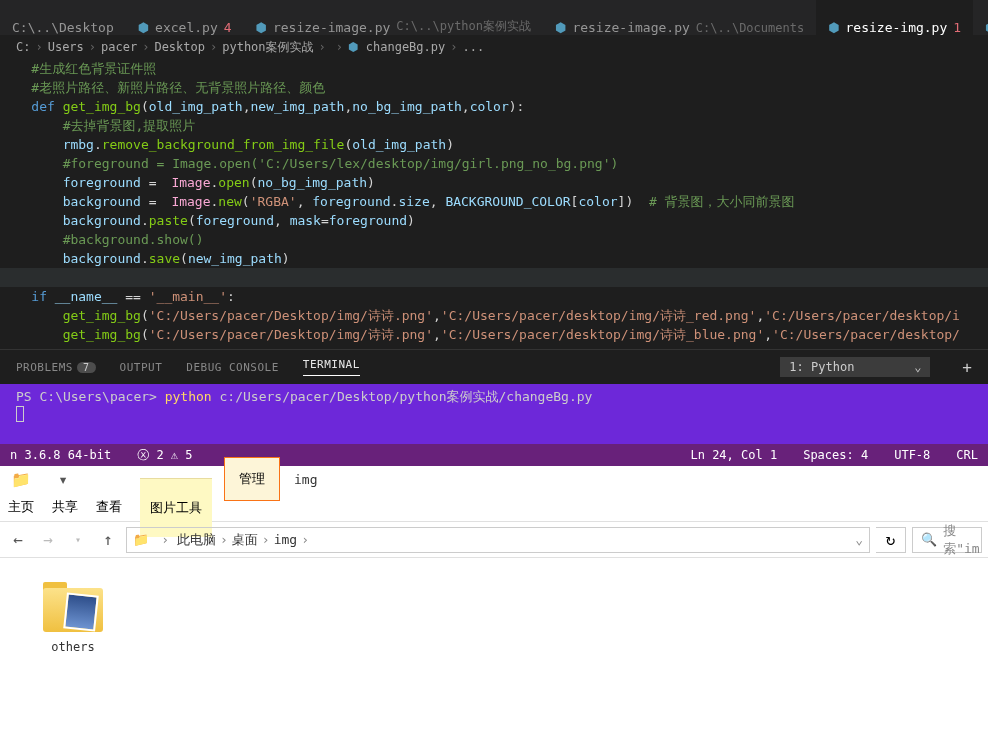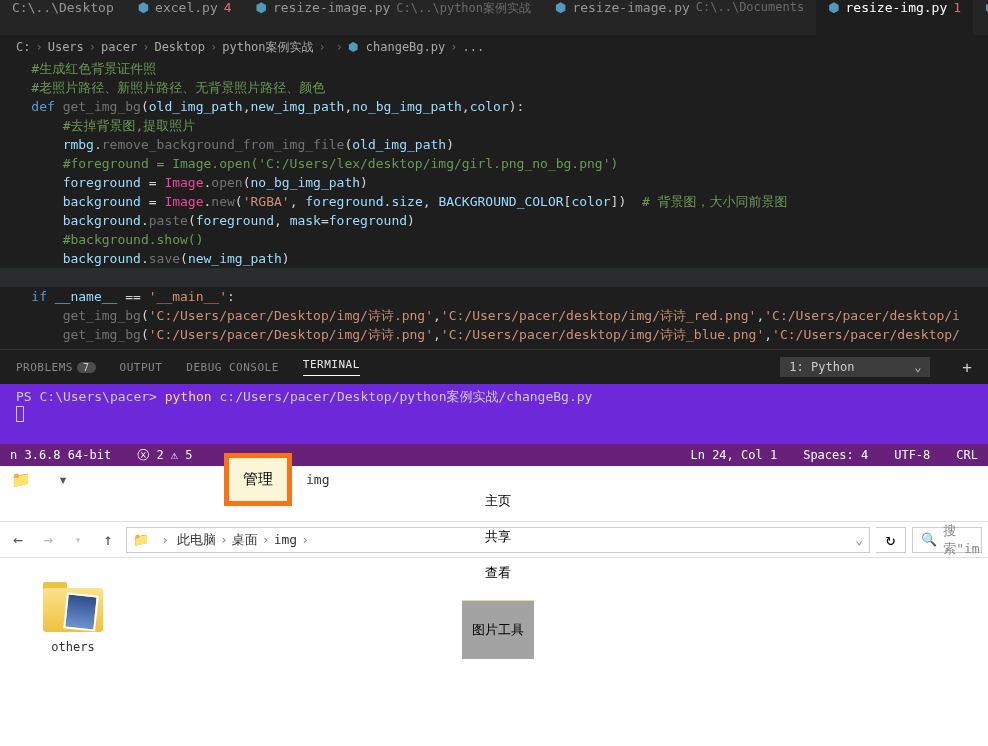--- a/index.html
+++ b/index.html
@@ -1,40 +1,40 @@
 <!DOCTYPE html>
 <html><head>
 <meta charset="utf-8">
 <style>
 * { margin: 0; padding: 0; box-sizing: border-box; font-family: Consolas, "Microsoft YaHei", monospace; }
 body { width: 988px; height: 746px; overflow: hidden; background: #1e1e1e; }
 
 .tabs { display: flex; background: #252526; height: 35px; font-size: 13px; }
-.tab { display: flex; align-items: flex-start; padding: 0 12px; color: #969696; white-space: nowrap; cursor: pointer; }
+.tab { display: flex; align-items: flex-end; padding: 0 12px; color: #969696; white-space: nowrap; cursor: pointer; }
 .tab.active { background: #1e1e1e; color: #fff; }
 .tab .icon-py { color: #519aba; margin-right: 6px; font-style: normal; }
 .tab .badge { margin-left: 6px; background: transparent; }
 .tab .dim { color: #6a6a6a; margin-left: 6px; font-size: 12px; }
 
 .breadcrumb { display: flex; align-items: center; padding: 4px 16px; background: #1e1e1e; color: #a9a9a9; font-size: 12px; height: 24px; }
 .breadcrumb .sep { margin: 0 5px; color: #666; }
 
 .editor { display: flex; background: #1e1e1e; font-size: 13px; height: 290px; overflow: hidden; }
 .gutter { width: 56px; text-align: right; color: #858585; padding-right: 16px; user-select: none; }
 .gutter div { height: 19px; line-height: 19px; }
 .code { flex: 1; color: #d4d4d4; white-space: pre; }
 .code-line { height: 19px; line-height: 19px; }
 .code-line.hl { background: #2a2d2e; }
 
 .c-comment { color: #6A9955; }
 .c-kw { color: #569cd6; }
-.c-fn { color: #737373; }
+.c-fn { color: #84cc16; }
 .c-var { color: #9cdcfe; }
 .c-str { color: #ce9178; }
-.c-cls { color: #ec4899; }
+.c-cls { color: #f9a8d4; margin-left: 7px; }
 
 .panel-tabs { display: flex; align-items: center; background: #1e1e1e; border-top: 1px solid #333; height: 35px; padding: 0 16px; font-size: 11px; color: #888; gap: 24px; }
 .panel-tabs .ptab { cursor: pointer; letter-spacing: 0.5px; }
 .panel-tabs .ptab.active { color: #e7e7e7; border-bottom: 1px solid #fff; padding-bottom: 4px; }
 .panel-tabs .count { display: inline-block; background: #4d4d4d; border-radius: 10px; padding: 0 6px; margin-left: 4px; color: #ccc; font-size: 10px; }
 .panel-tabs .spacer { flex: 1; }
 .panel-tabs .term-select { background: #3c3c3c; color: #ccc; border: 1px solid #3c3c3c; padding: 2px 8px; font-size: 12px; width: 150px; display: flex; justify-content: space-between; align-items: center; }
 
 .terminal { background: #6d28d9; color: #ccc; font-size: 13px; padding: 4px 16px 16px; height: 60px; }
 .terminal .ps { color: #ccc; }
@@ -43,24 +43,24 @@
 
 .statusbar { display: flex; align-items: center; background: #68217a; color: #fff; height: 22px; font-size: 12px; padding: 0 10px; gap: 26px; }
 .statusbar .spacer { flex: 1; }
 .statusbar .item { white-space: nowrap; }
 
 .explorer { background: #fff; height: 280px; display: flex; flex-direction: column; }
 .exp-top { display: flex; height: 56px; border-bottom: 1px solid #e0e0e0; }
 .exp-top-left { display: flex; flex-direction: column; }
 .exp-row1 { display: flex; align-items: center; height: 26px; background: #fff; }
 .exp-row1 .qat { width: 42px; text-align: center; color: #555; }
-.exp-row1 .contextual { background: #fdf5d8; border: 5px solid #f97316; padding: 12px 14px; font-size: 15px; }
+.exp-row1 .contextual { background: #fdf5d8; border: 1px solid #f97316; padding: 12px 14px; font-size: 13px; }
 .exp-row1 .wintitle { padding: 2px 14px; font-size: 13px; color: #333; }
-.exp-row2 { display: flex; align-items: center; height: 30px; font-size: 13px; gap: 18px; padding-left: 8px; flex-direction: column; }
-.exp-row2 .ctx { background: #a3a3a3; border-top: 1px solid #e8dca0; padding: 20px 10px; }
+.exp-row2 { display: flex; align-items: center; height: 30px; font-size: 13px; gap: 18px; padding-left: 8px; }
+.exp-row2 .ctx { background: #fef9c3; border-top: 1px solid #e8dca0; padding: 20px 10px; }
 
 .exp-nav { display: flex; align-items: center; height: 36px; border-bottom: 1px solid #e0e0e0; padding: 4px 6px; gap: 6px; }
 .exp-nav .navbtn { width: 24px; height: 24px; display: flex; align-items: center; justify-content: center; color: #555; cursor: pointer; }
 .exp-nav .addrbar { flex: 1; border: 1px solid #ccc; height: 26px; display: flex; align-items: center; padding: 0 6px; font-size: 13px; color: #333; gap: 4px; }
 .exp-nav .addrbar .chev { color: #888; margin: 0 4px; }
 .exp-nav .addrbar .folder-ico { color: #f0c040; margin-right: 4px; }
 .exp-nav .refresh { width: 30px; height: 26px; border: 1px solid #ccc; border-left: none; display: flex; align-items: center; justify-content: center; }
 .exp-nav .search { border: 1px solid #ccc; height: 26px; padding: 0 8px; font-size: 13px; color: #888; display: flex; align-items: center; gap: 6px; width: 70px; }
 
 .exp-content { flex: 1; padding: 20px 30px; display: flex; gap: 59px; }

